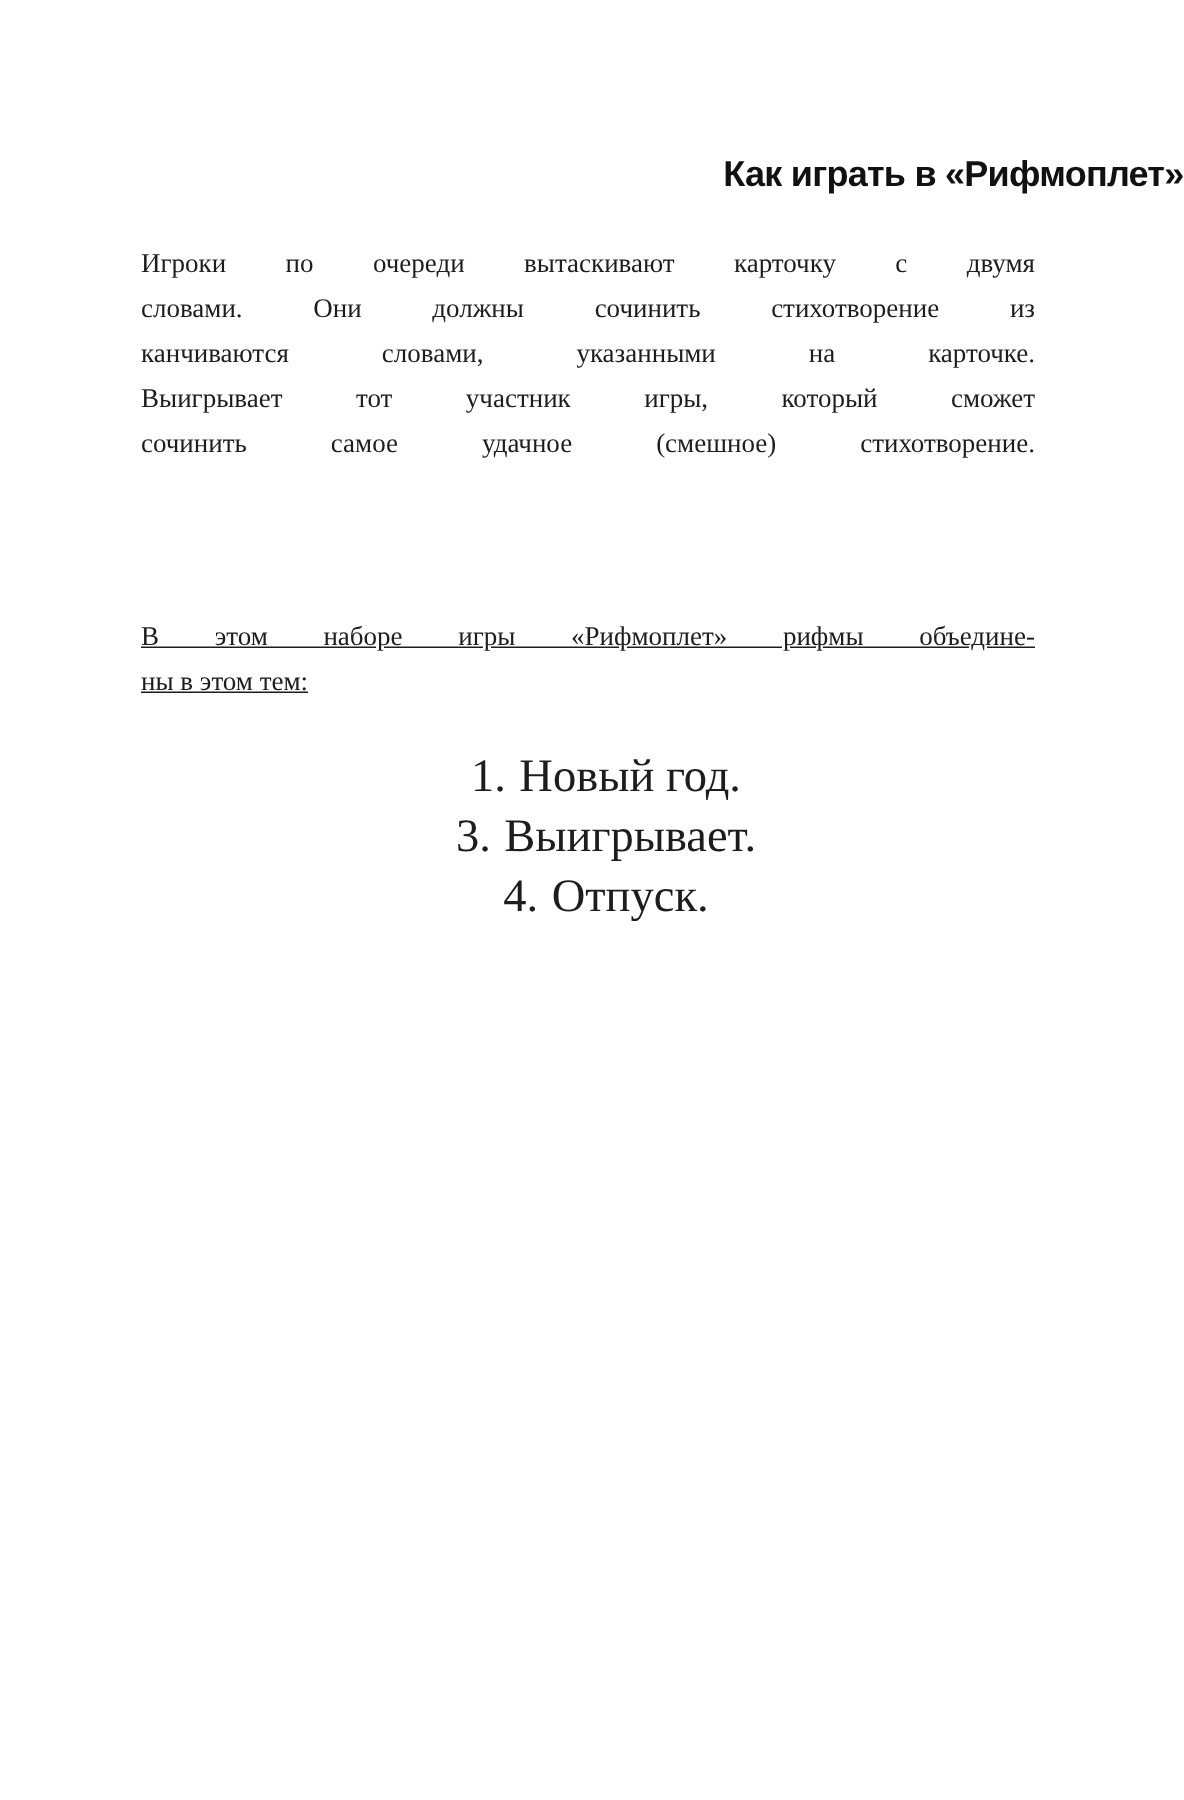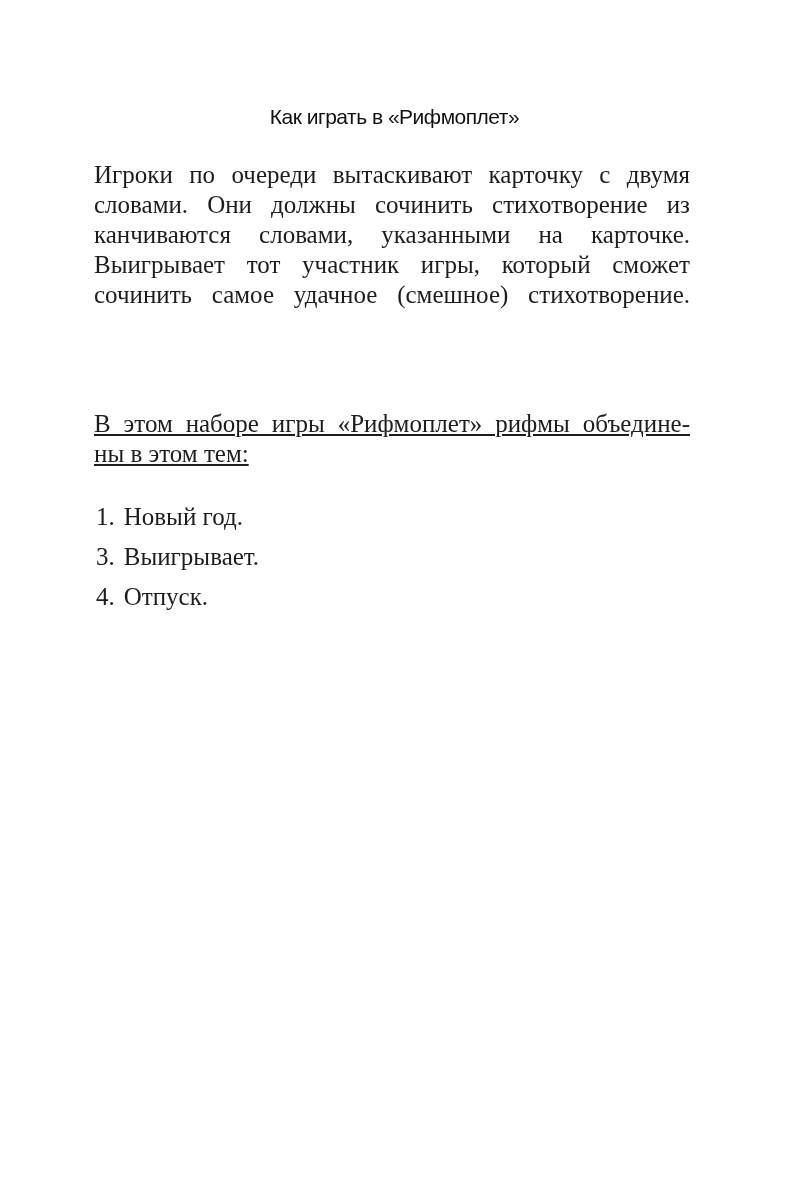--- a/index.html
+++ b/index.html
@@ -13,60 +13,61 @@
     height: 1200px;
     background: #ffffff;
     overflow: hidden;
     font-family: "Liberation Serif", "DejaVu Serif", serif;
     color: #1d1d1d;
   }
   .heading {
     position: absolute;
     left: 0;
     width: 789px;
-    text-align: center;
+    text-align: right;
     font-family: "Liberation Sans", "DejaVu Sans", sans-serif;
-    font-weight: normal;
-    font-size: 21px;
+    font-weight: bold;
+    font-size: 24px;
     line-height: 32px;
     letter-spacing: -0.5px;
     color: #111111;
     margin: 0;
   }
   #how-to-play-title { top: 101px; }
   #themes-title      { top: 376px; }
 
   .para {
     position: absolute;
     left: 94px;
     width: 596px;
-    font-size: 25px;
+    font-size: 18px;
   }
   #how-to-play-para { top: 160px; }
   #themes-intro     { top: 409px; text-decoration: underline; }
 
   .line {
     height: 30px;
     line-height: 30px;
     overflow: hidden;
   }
   .just {
     text-align: justify;
     text-align-last: justify;
   }
 
   .themes-list {
     position: absolute;
-    left: 96px;
+    left: 107px;
     top: 502px;
     width: 594px;
     margin: 0;
     padding: 0;
     list-style: none;
-    font-size: 25px;
+    font-size: 31px;
+    text-align: center;
   }
   .theme-item {
     height: 40px;
     line-height: 30px;
     overflow: hidden;
   }
   .theme-item .num {
     display: inline-block;
     margin-right: 9px;
   }

